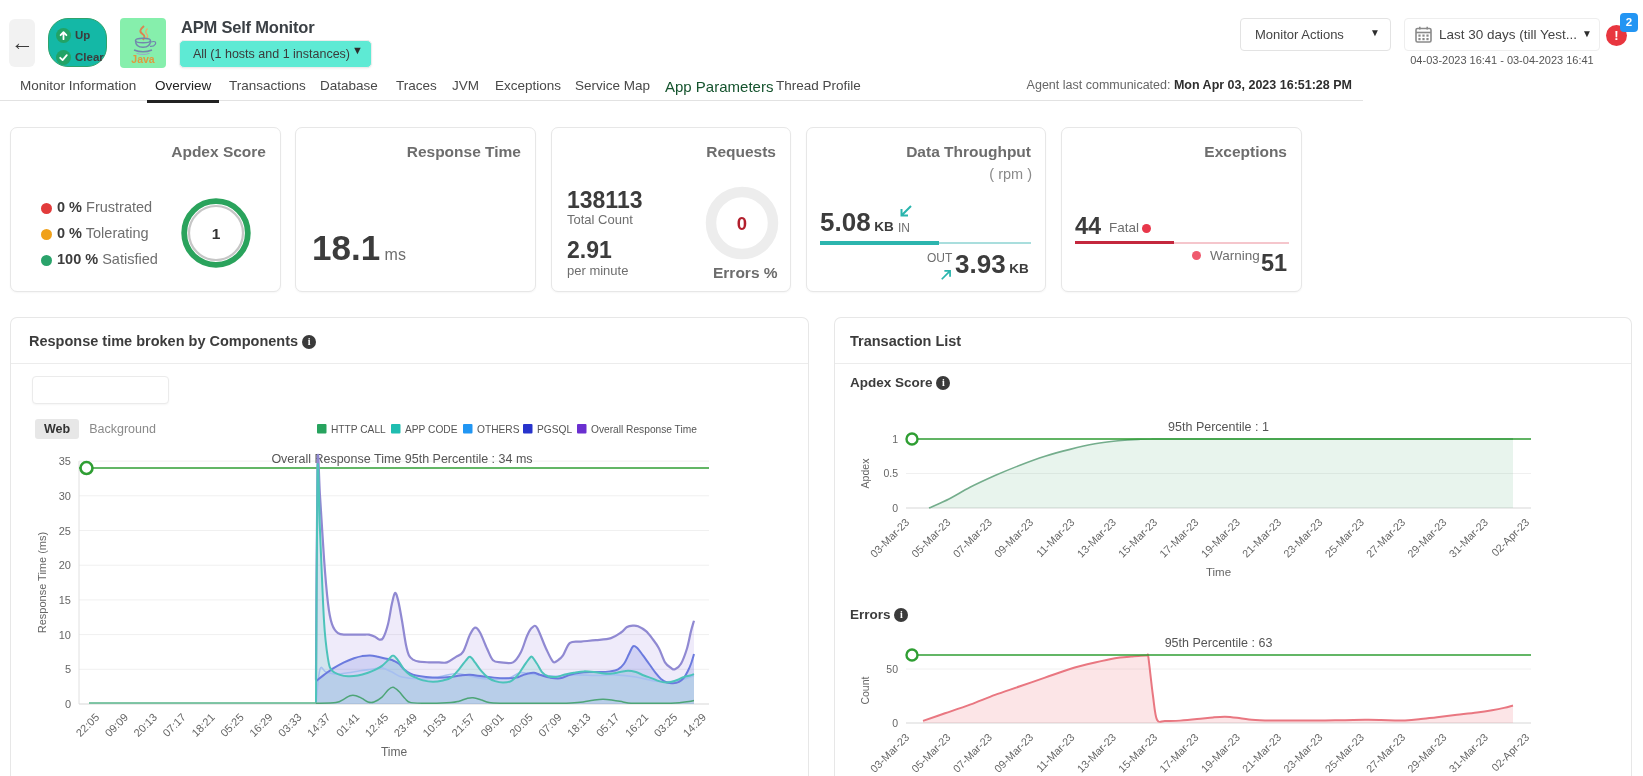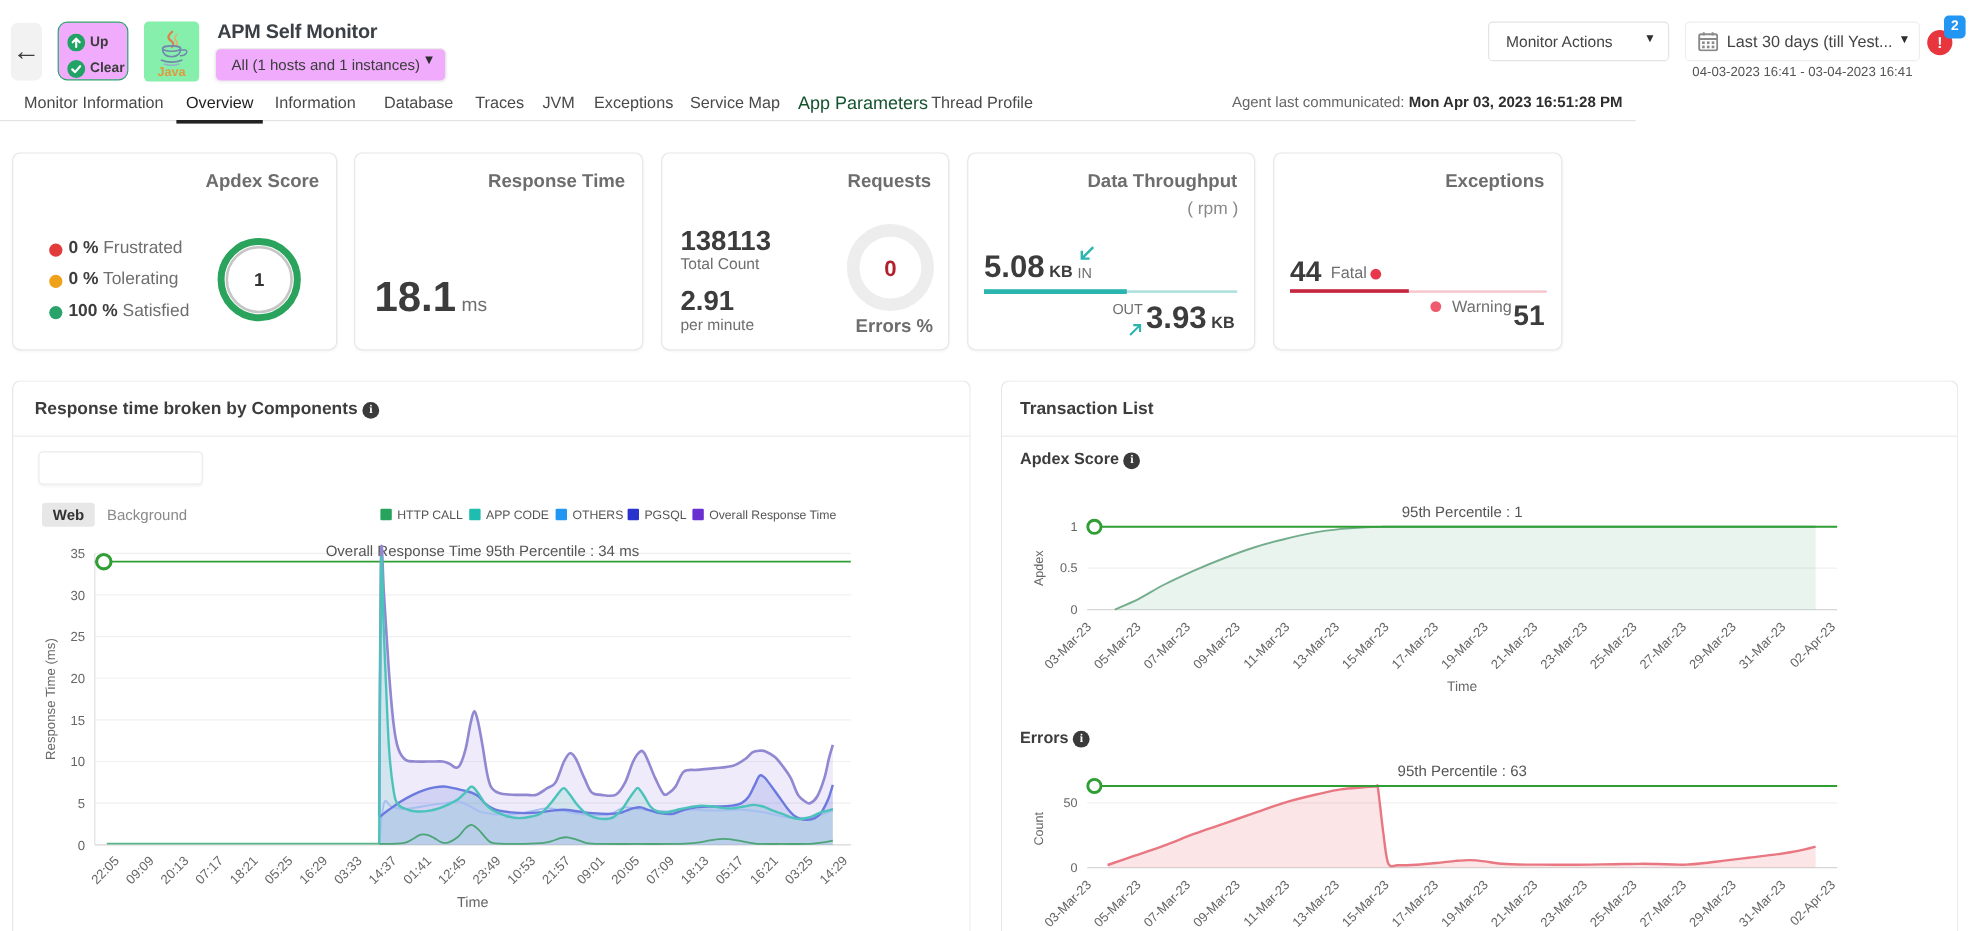--- a/index.html
+++ b/index.html
@@ -14,21 +14,21 @@
 .paneltitle { font-size:14.5px; font-weight:bold; color:#3c3c3c; }
 .info { display:inline-block; width:14px; height:14px; background:#3a3a3a; color:#fff;
   border-radius:50%; font-size:10px; font-weight:bold; text-align:center; line-height:14px;
   vertical-align:1px; font-family:"Liberation Serif",serif; }
 </style>
 </head>
 <body>
 
 <div class="abs" style="left:9px; top:19px; width:26px; height:48px; background:#f2f2f2; border-radius:6px; text-align:center; line-height:46px; font-size:23px; color:#3c3c3c;">←</div>
 
-<div class="abs" style="left:48px; top:18px; width:59px; height:49px; border:1.8px solid #2fa36c; border-radius:8px; background:#f0abfc;">
+<div class="abs" style="left:48px; top:18px; width:59px; height:49px; border:1.8px solid #2fa36c; border-radius:20px; background:#14b8a6;">
   <div style="position:absolute; left:7px; top:9px;">
     <svg width="15" height="15" viewBox="0 0 15 15">
         <circle cx="7.5" cy="7.5" r="7.5" fill="#21a366"></circle>
         <path d="M7.5 11.2 V4.6 M4.6 7.2 L7.5 4.2 L10.4 7.2" stroke="#fff" stroke-width="1.8" fill="none" stroke-linecap="round" stroke-linejoin="round"></path>
       </svg>
   </div>
   <div style="position:absolute; left:26px; top:10px; font-size:11.5px; font-weight:bold; color:#3c3c3c;">Up</div>
   <div style="position:absolute; left:7px; top:31px;">
     <svg width="15" height="15" viewBox="0 0 15 15">
         <circle cx="7.5" cy="7.5" r="7.5" fill="#21a366"></circle>
@@ -46,21 +46,21 @@
     <path d="M15.5 22.5 c0 4.5 2.5 6.8 7.5 6.8 s7.5 -2.3 7.5 -6.8" fill="none" stroke="#7287ad" stroke-width="1.4"></path>
     <path d="M31 24 c3.5 -1.2 5.5 0 4.3 2.2 c-1 1.8 -3.2 2.3 -5.3 2.2" fill="none" stroke="#7287ad" stroke-width="1.2"></path>
     <path d="M14 32 c5.5 2.2 12.5 2.2 18 0" stroke="#7287ad" stroke-width="1.4" fill="none"></path>
     <path d="M16.5 35.2 c4 1.5 9 1.5 13 0" stroke="#9aabc8" stroke-width="1.2" fill="none"></path>
     <text x="23" y="45" font-size="10.5" font-weight="bold" fill="#e09a3e" text-anchor="middle">Java</text>
   </svg>
 </div>
 
 <div class="abs" style="left:181px; top:18px; font-size:16.5px; font-weight:bold; color:#3b4045; letter-spacing:-0.2px;">APM Self Monitor</div>
 
-<div class="abs" style="left:179px; top:40px; width:193px; height:28px; border:1px solid #ececec; border-radius:5px; background:#f0abfc; box-shadow:0 1px 2px rgba(0,0,0,0.05);text-align:right;">
+<div class="abs" style="left:179px; top:40px; width:193px; height:28px; border:1px solid #ececec; border-radius:5px; background:#5eead4; box-shadow:0 1px 2px rgba(0,0,0,0.05);text-align:right;">
   <span style="position:absolute; left:13px; top:6px; font-size:12.5px; color:#3b3b3b;">All (1 hosts and 1 instances)</span>
   <span style="position:absolute; right:8px; top:3px; font-size:11px; color:#2d2d2d;">▼</span>
 </div>
 
 <div class="abs" style="left:1240px; top:18px; width:151px; height:33px; border:1px solid #e3e3e3; border-radius:4px; background:#fff;">
   <span style="position:absolute; left:14px; top:8px; font-size:13px; color:#444;">Monitor Actions</span>
   <span style="position:absolute; right:10px; top:8px; font-size:10px; color:#2d2d2d;">▼</span>
 </div>
 
 <div class="abs" style="left:1404px; top:18px; width:196px; height:33px; border:1px solid #eee; border-radius:4px; background:#fff;">
@@ -80,21 +80,21 @@
   <span style="position:absolute; right:7px; top:9px; font-size:10px; color:#2d2d2d;">▼</span>
 </div>
 <div class="abs" style="left:1404px; top:54px; width:196px; text-align:center; font-size:11px; color:#555;">04-03-2023 16:41 - 03-04-2023 16:41</div>
 
 <div class="abs" style="left:1606px; top:25px; width:21px; height:21px; background:#e8363f; border-radius:50%; color:#fff; text-align:center; line-height:21px; font-size:13px; font-weight:bold;">!</div>
 <div class="abs" style="left:1620px; top:13px; width:18px; height:19px; background:#2395f3; border-radius:4px; color:#fff; text-align:center; line-height:19px; font-size:11.5px; font-weight:bold;">2</div>
 
 <div class="abs" style="left:0; top:72px; width:1363px; height:29px; border-bottom:1px solid #e2e2e2;">
   <div style="position:absolute; left:20px; font-size:13.5px; color:#494949; top:6px;">Monitor Information</div>
   <div style="position:absolute; left:147px; font-size:13.5px; color:#222; top:6px; padding:0 8px 7px 8px; border-bottom:3px solid #222;">Overview</div>
-  <div style="position:absolute; left:229px; font-size:13.5px; color:#494949; top:6px;">Information</div>
+  <div style="position:absolute; left:229px; font-size:13.5px; color:#494949; top:6px;">Transactions</div>
   <div style="position:absolute; left:320px; font-size:13.5px; color:#494949; top:6px;">Database</div>
   <div style="position:absolute; left:396px; font-size:13.5px; color:#494949; top:6px;">Traces</div>
   <div style="position:absolute; left:452px; font-size:13.5px; color:#494949; top:6px;">JVM</div>
   <div style="position:absolute; left:495px; font-size:13.5px; color:#494949; top:6px;">Exceptions</div>
   <div style="position:absolute; left:575px; font-size:13.5px; color:#494949; top:6px;">Service Map</div>
   <div style="position:absolute; left:665px; font-size:15px; color:#14532d; top:6px;">App Parameters</div>
   <div style="position:absolute; left:776px; font-size:13.5px; color:#494949; top:6px;">Thread Profile</div>
   <div style="position:absolute; right:11px; font-size:12.5px; color:#666; top:6px;">Agent last communicated: <b style="color:#2e2e2e;">Mon Apr 03, 2023 16:51:28 PM</b></div>
 </div>
 

